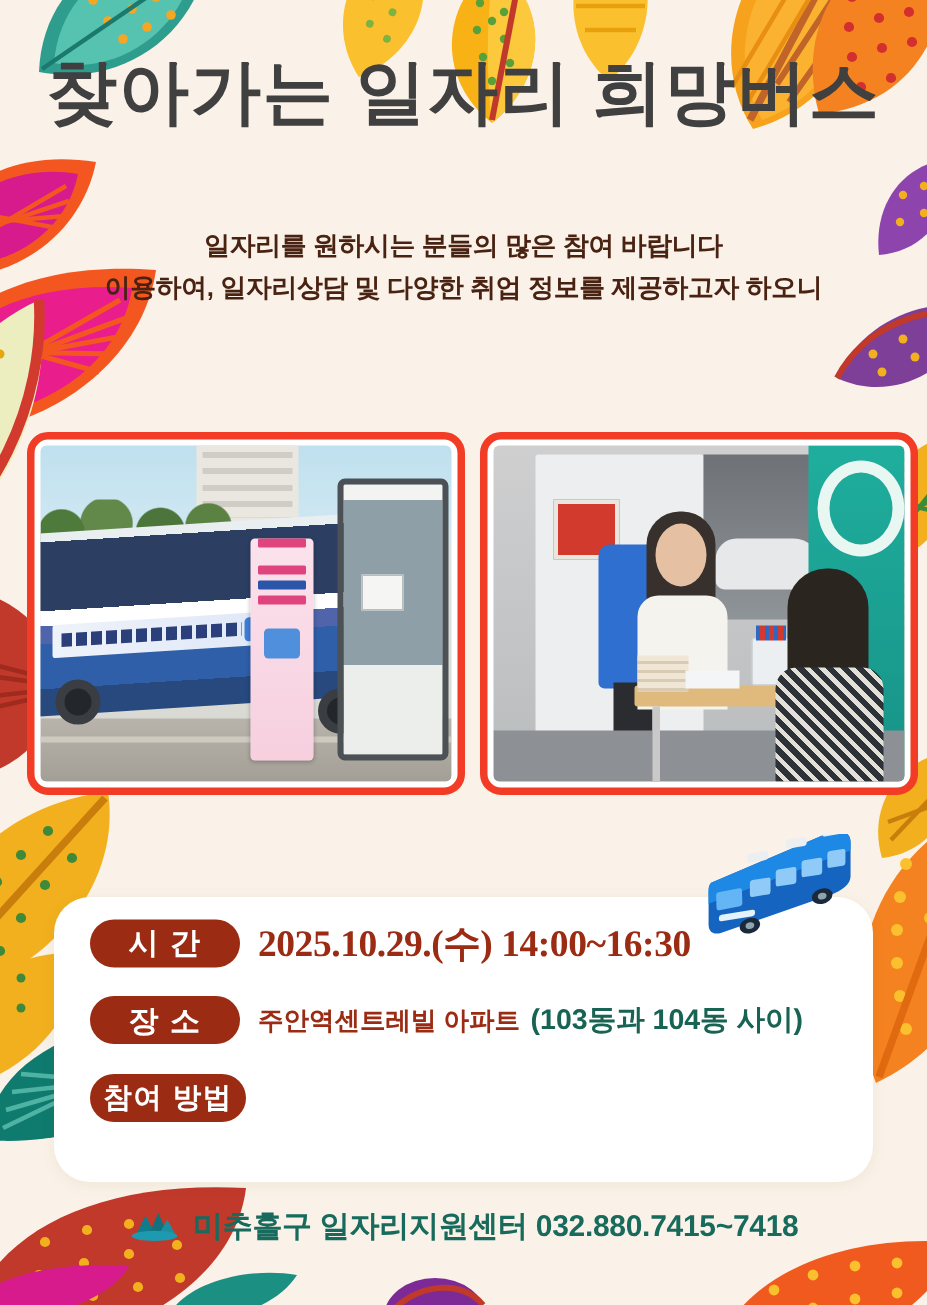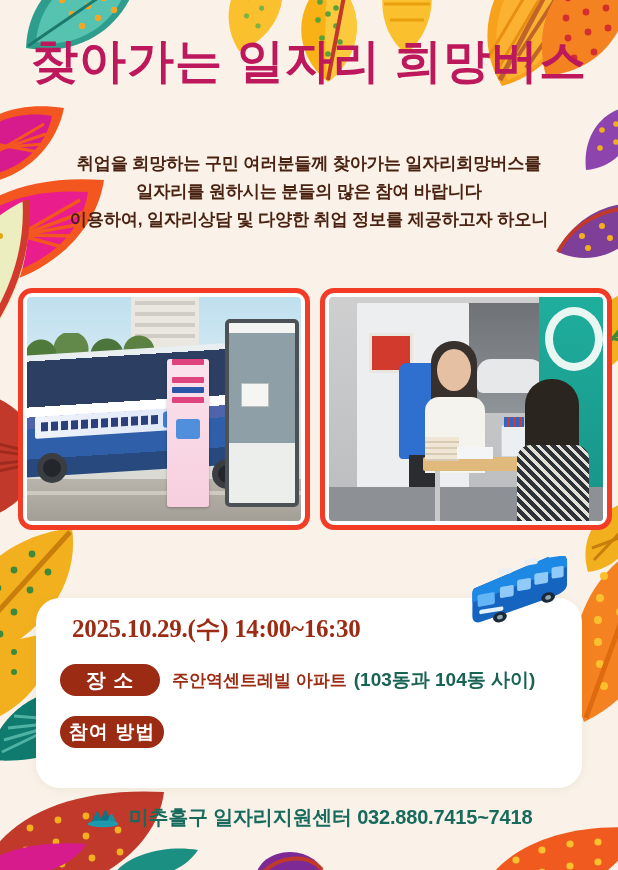--- a/index.html
+++ b/index.html
@@ -12,21 +12,21 @@
   .poster{position:relative;width:618px;height:870px;overflow:hidden;background:#faf2e8;}
 
   
   .deco{position:absolute;pointer-events:none;}
   .leaf{position:absolute;}
   .leaf svg{display:block;overflow:visible;}
 
   
   .title-wrap{position:absolute;left:0;top:36px;width:618px;text-align:center;z-index:5;}
   .title{
-    font-size:47px;line-height:1.05;font-weight:bold;color:#be185d;
+    font-size:47px;line-height:1.05;font-weight:bold;color:#404040;
     letter-spacing:1px;white-space:nowrap;
   }
 
   
   .intro{
     position:absolute;left:30px;top:150px;width:558px;z-index:5;
     text-align:center;color:#4a2212;font-size:17.2px;line-height:1.62;font-weight:bold;
     letter-spacing:-0.2px;
   }
 
@@ -463,21 +463,20 @@
         <path d="M2 38 C 14 14, 62 0, 116 4 C 102 30, 50 44, 2 38 Z" fill="#d81b8c"></path>
       </svg>
     </div>
   </div>
 
   <div class="title-wrap">
     <div class="title">찾아가는 일자리 희망버스</div>
   </div>
 
   <div class="intro">
-    <div>취업을 희망하는 구민 여러분들께 찾아가는 일자리희망버스를</div>
     <div>일자리를  원하시는 분들의 많은  참여 바랍니다</div>
     <div>이용하여, 일자리상담 및 다양한 취업 정보를 제공하고자 하오니</div>
   </div>
 
   <div class="photos">
 
     <div class="photo-frame">
       <div class="photo ph-bus">
         <div class="bus-bldg"></div>
         <div class="bus-trees"></div>
@@ -537,20 +536,21 @@
         <rect x="100" y="11" width="14" height="7" rx="2" fill="#eceff1"></rect>
         <rect x="20" y="66" width="28" height="5" rx="2" fill="#e3f2fd"></rect>
         <ellipse cx="44" cy="78" rx="8" ry="6" fill="#1b2a3a"></ellipse>
         <ellipse cx="100" cy="64" rx="8" ry="6" fill="#1b2a3a"></ellipse>
         <ellipse cx="44" cy="78" rx="3.4" ry="2.6" fill="#90a4ae"></ellipse>
         <ellipse cx="100" cy="64" rx="3.4" ry="2.6" fill="#90a4ae"></ellipse>
       </g>
     </svg>
 
     <div class="row r1">
+      <div class="pill p-time">시 간</div>
       <div class="val v-time">2025.10.29.(수) 14:00~16:30</div>
     </div>
 
     <div class="row r2">
       <div class="pill p-place">장 소</div>
       <div class="val v-place">주안역센트레빌 아파트</div>
       <div class="sub">(103동과 104동 사이)</div>
     </div>
 
     <div class="row r3">

